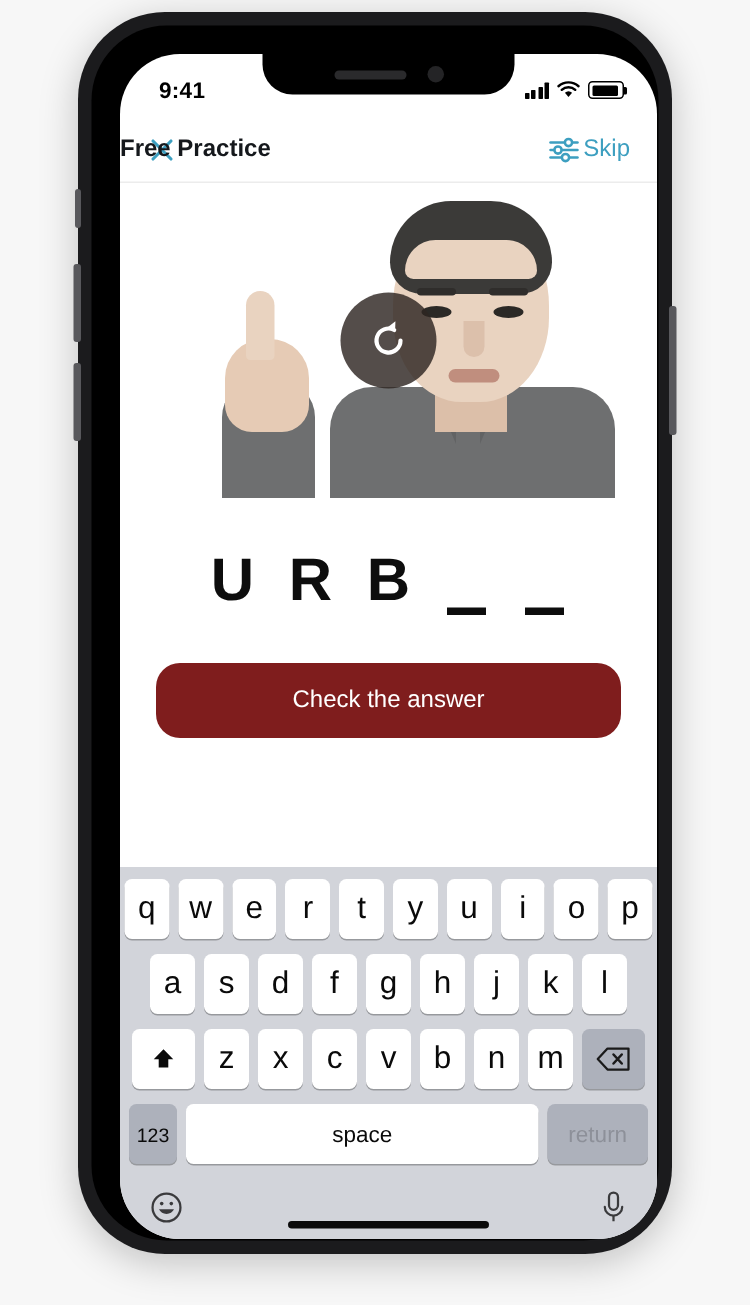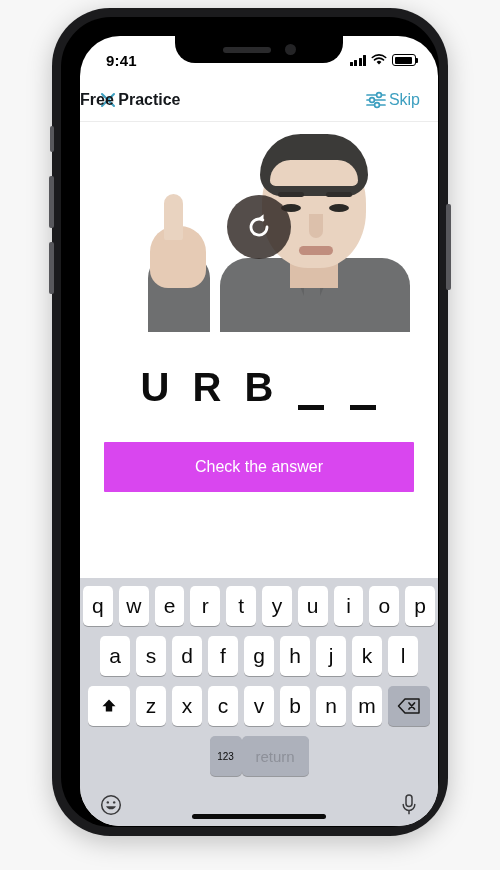--- a/index.html
+++ b/index.html
@@ -136,42 +136,42 @@
     width: 34px; text-align: center; letter-spacing: 0;
   }
   .blank {
     width: 34px; display: flex; justify-content: center; align-items: flex-end; height: 46px;
   }
   .blank i { display:block; width: 26px; height: 5px; background: #0d0d0d; }
 
   
   .check-wrap { padding: 0 24px; }
   .check-btn {
-    width: 100%; height: 50px; border-radius: 1px;
-    background: #d946ef; border: 0;
+    width: 100%; height: 50px; border-radius: 16px;
+    background: #7f1d1d; border: 0;
     color: #ffffff; font-size: 16px; font-family: "Liberation Sans", sans-serif;
     display: flex; align-items: center; justify-content: center;
   }
 
   
   .keyboard {
     position: absolute; left: 0; right: 0; bottom: 0;
     background: #d2d4da;
     padding: 8px 3px 0;
   }
   .krow { display: flex; justify-content: center; gap: 6px; margin-bottom: 10px; }
   .krow.r2 { padding: 0 17px; }
   .key {
     width: 30px; height: 40px; background: #fff; border-radius: 5px;
     display: flex; align-items: center; justify-content: center;
     font-size: 21px; color: #0a0a0a;
     box-shadow: 0 1px 0 rgba(0,0,0,.28);
   }
   .key.wide { width: 42px; background: #adb1bb; }
-  .key.num { width: 32px; font-size: 10px; background: #adb1bb; }
+  .key.num { width: 32px; font-size: 13px; background: #adb1bb; }
   .key.space { flex: 1; font-size: 15px; margin: 0 6px; }
   .key.ret { width: 67px; font-size: 15px; background: #adb1bb; color: #8d9099; }
   .key.shift { width: 42px; background: #fff; }
   .krow.r4 { gap: 0; padding: 0 3px; }
   .kb-bottom {
     display: flex; align-items: center; justify-content: space-between;
     padding: 2px 16px 0; height: 40px;
   }
   .home-bar {
     position: absolute; left: 50%; bottom: 7px; transform: translateX(-50%);
@@ -325,20 +325,21 @@
             <div class="key wide">
               <svg width="24" height="18" viewBox="0 0 24 18">
                 <path d="M8 2 L22 2 L22 16 L8 16 L1.5 9 Z" fill="none" stroke="#1a1a1a" stroke-width="1.5" stroke-linejoin="round"></path>
                 <path d="M12 6 L17.5 12 M17.5 6 L12 12" stroke="#1a1a1a" stroke-width="1.7" stroke-linecap="round"></path>
               </svg>
             </div>
           </div>
 
           <div class="krow r4">
             <div class="key num">123</div>
+            <div class="key space">space</div>
             <div class="key ret">return</div>
           </div>
 
           <div class="kb-bottom">
             <div>
               <svg width="24" height="24" viewBox="0 0 24 24">
                 <circle cx="12" cy="12" r="9.3" fill="none" stroke="#3a3a3c" stroke-width="1.5"></circle>
                 <circle cx="8.8" cy="9.4" r="1.2" fill="#3a3a3c"></circle>
                 <circle cx="15.2" cy="9.4" r="1.2" fill="#3a3a3c"></circle>
                 <path d="M7 13.2 A5.6 5.6 0 0 0 17 13.2 Z" fill="#3a3a3c"></path>

